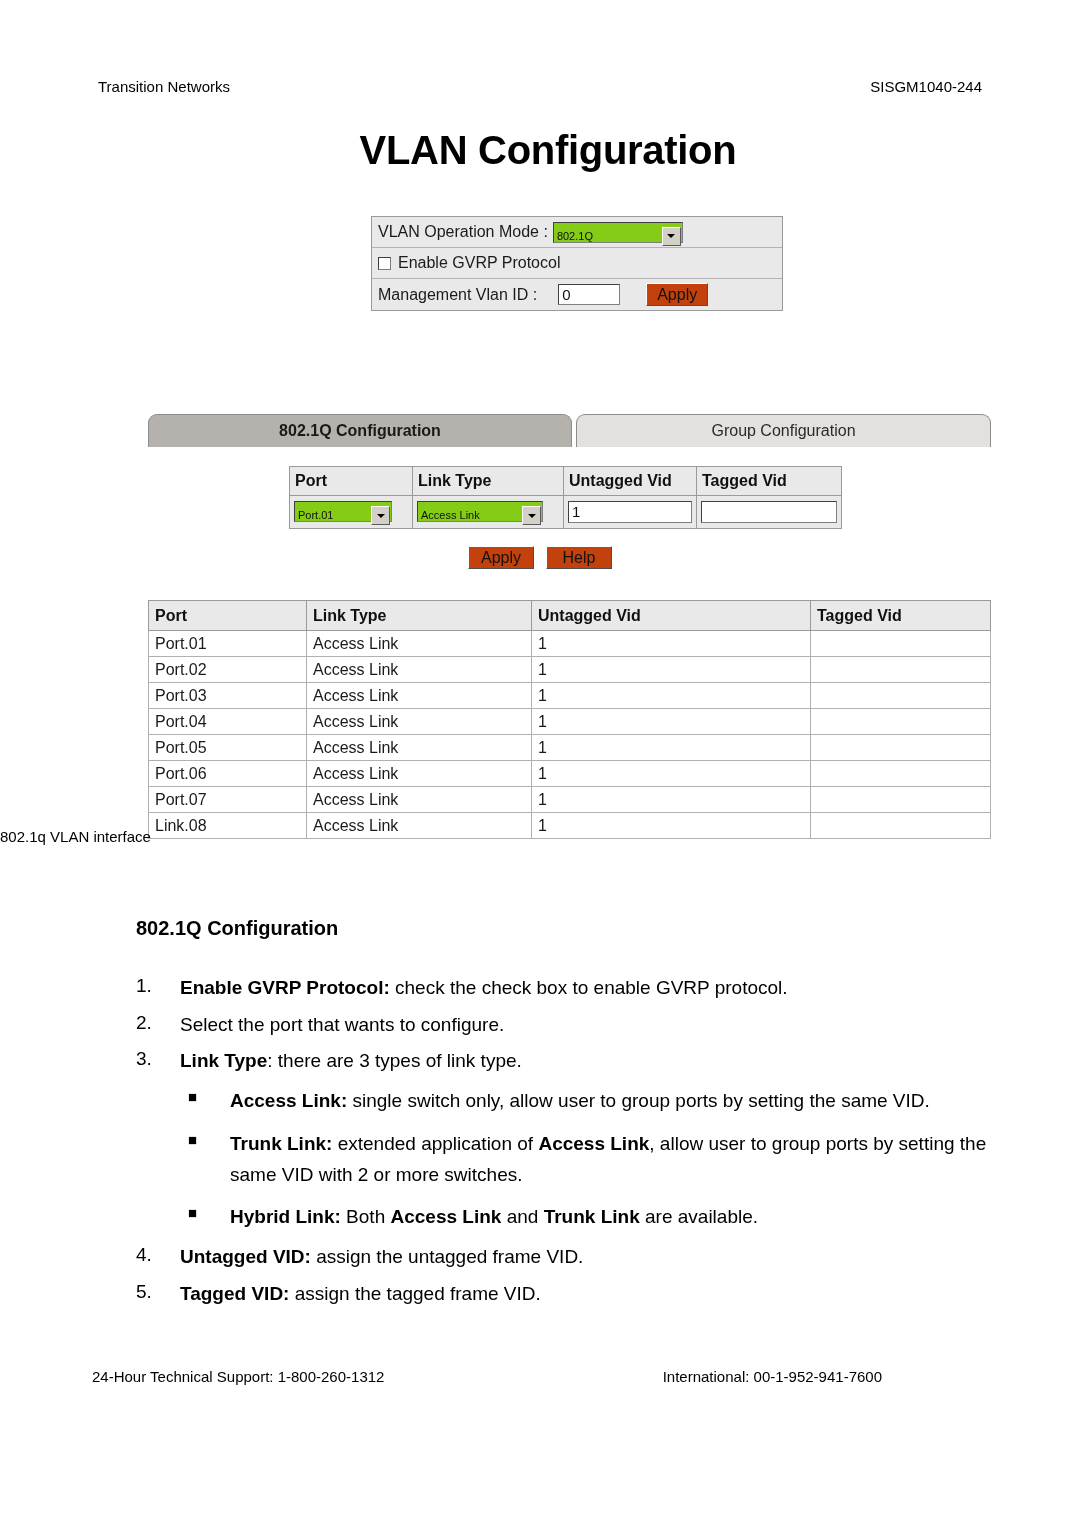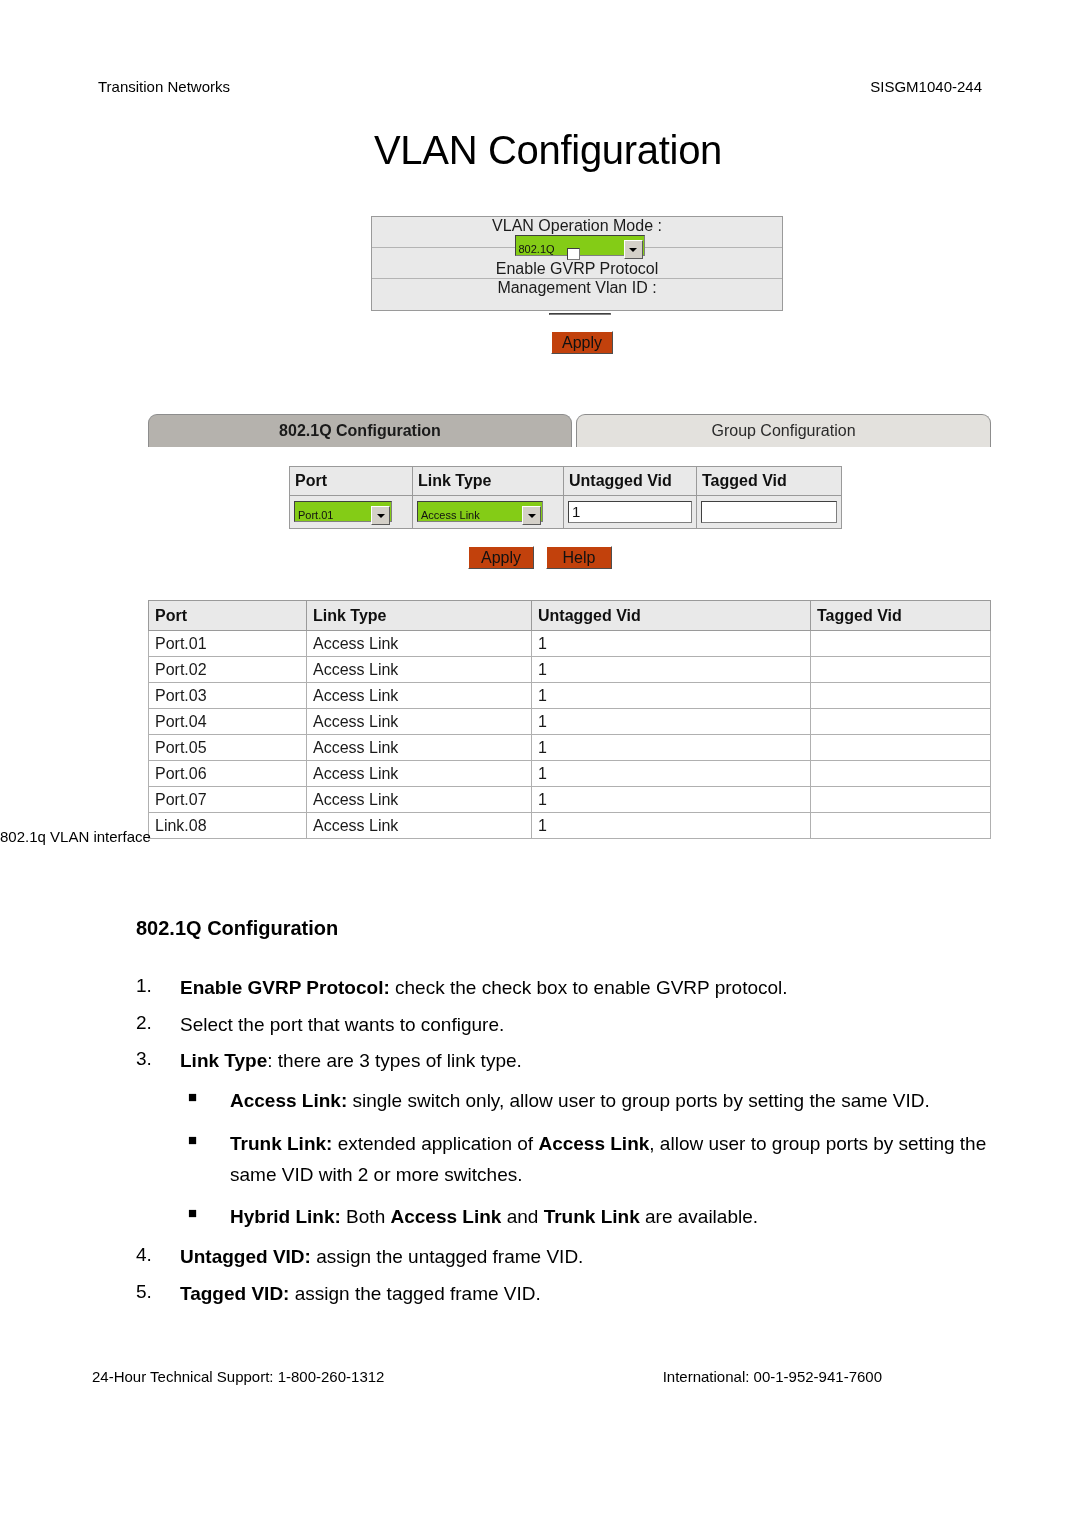--- a/index.html
+++ b/index.html
@@ -39,21 +39,21 @@
   
   .shot {
     position: absolute;
     top: 128px;
     left: 0;
     width: 1080px;
   }
   .shot-title {
     text-align: center;
     font-size: 40px;
-    font-weight: normal;
+    font-weight: bold;
     letter-spacing: -0.3px;
     margin: 0;
     padding-left: 16px;
   }
 
   
   .op-panel {
     position: absolute;
     top: 88px;
     left: 371px;
@@ -64,21 +64,20 @@
   }
   .op-row {
     display: flex;
     align-items: center;
     height: 31px;
     padding: 0 6px;
     border-bottom: 1px solid #b4b4b4;
     box-sizing: border-box;
     font-size: 16px;
     color: #1b1b1b;
-    flex-direction: column;
   }
   .op-row:last-child { border-bottom: none; gap: 16px; }
 
   .op-label { white-space: nowrap; }
 
   
   .win-select {
     display: inline-flex;
     align-items: center;
     justify-content: space-between;

